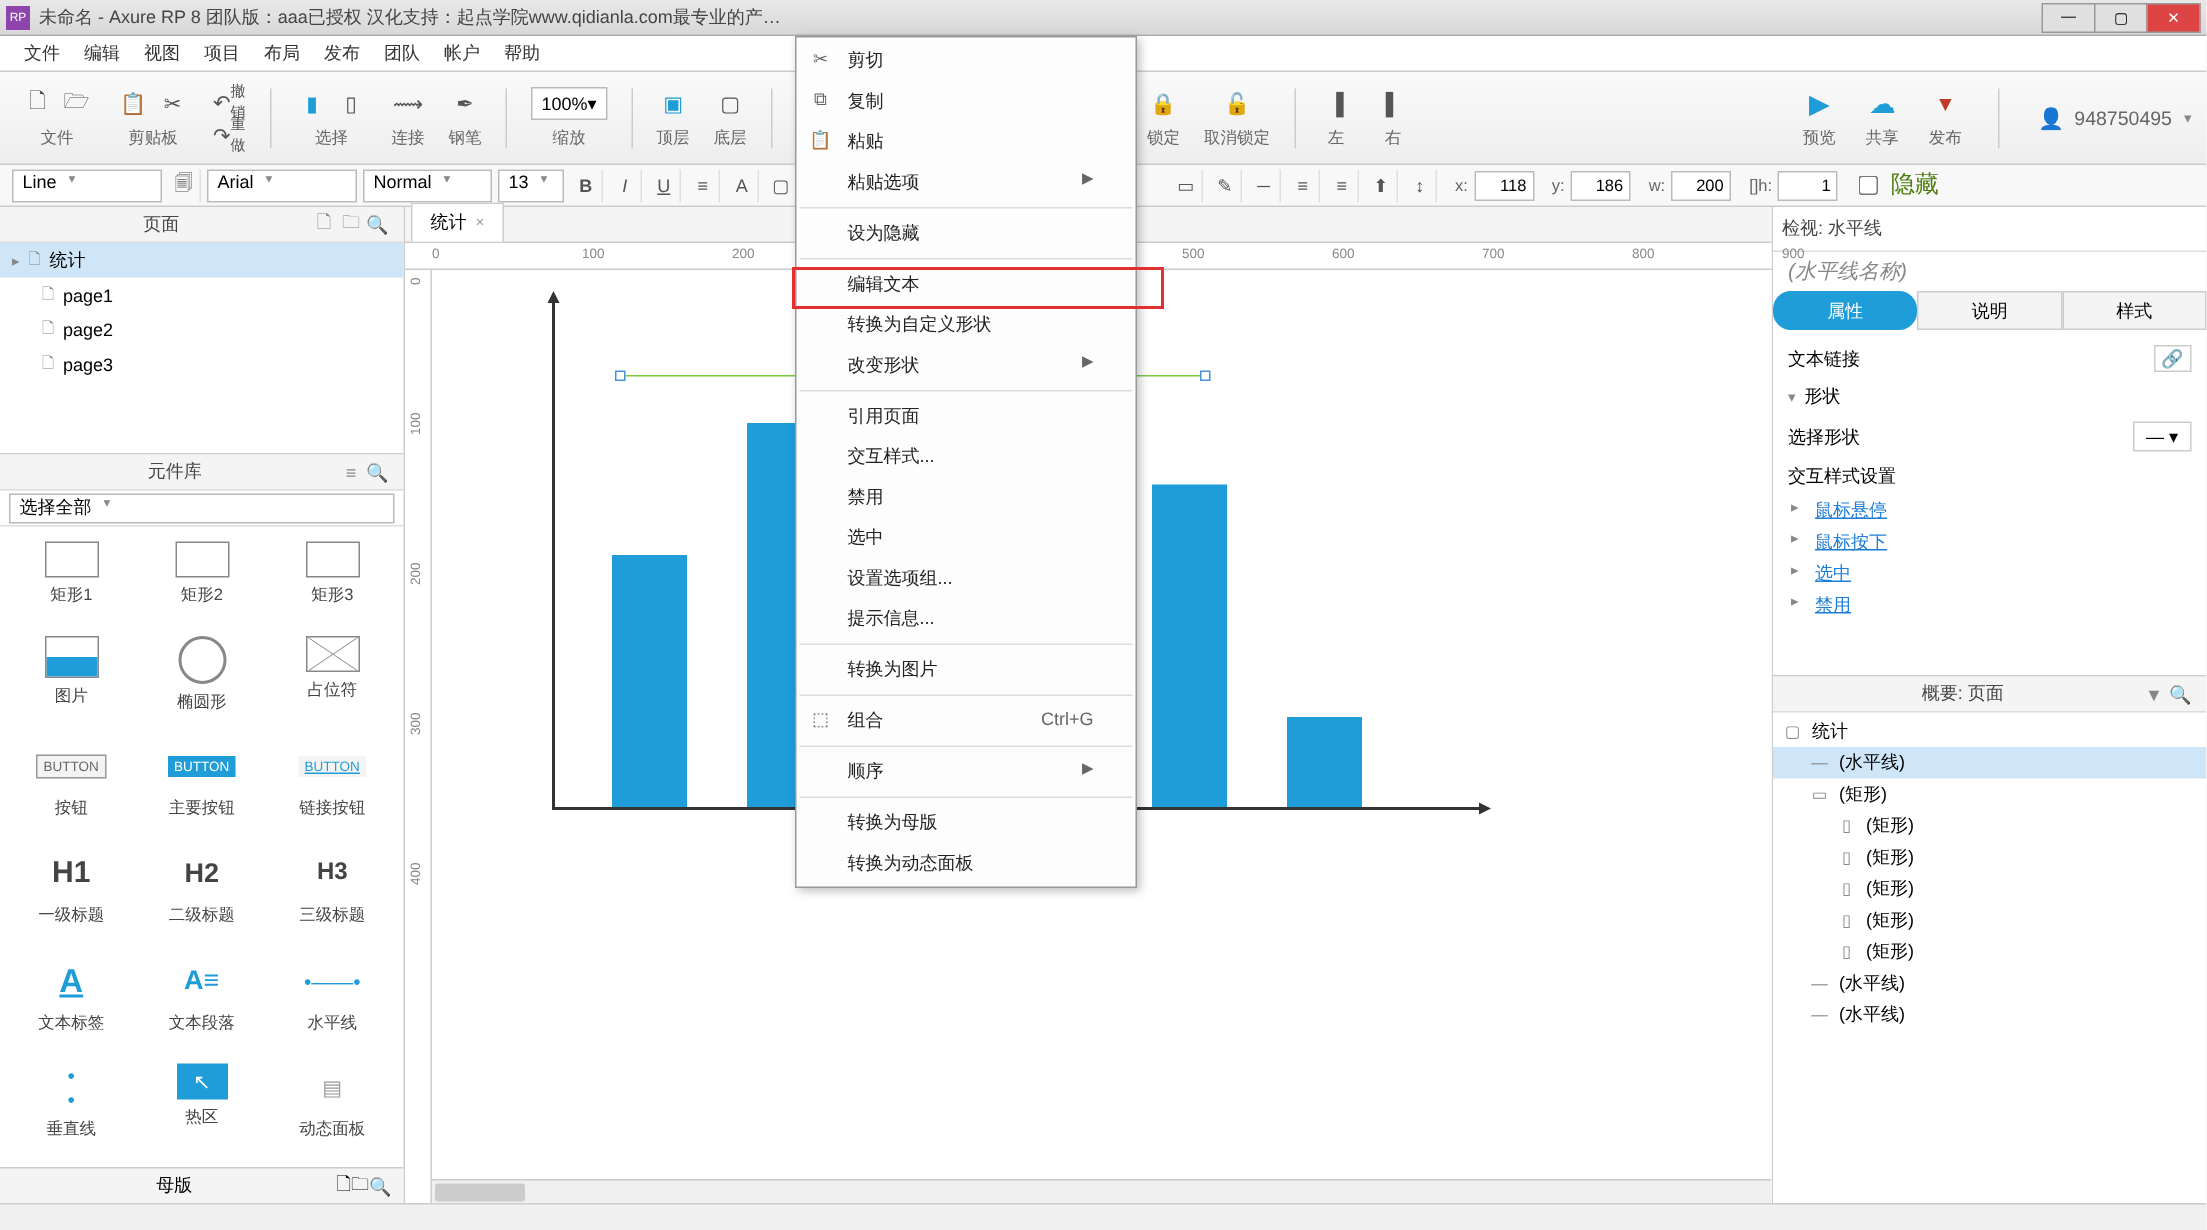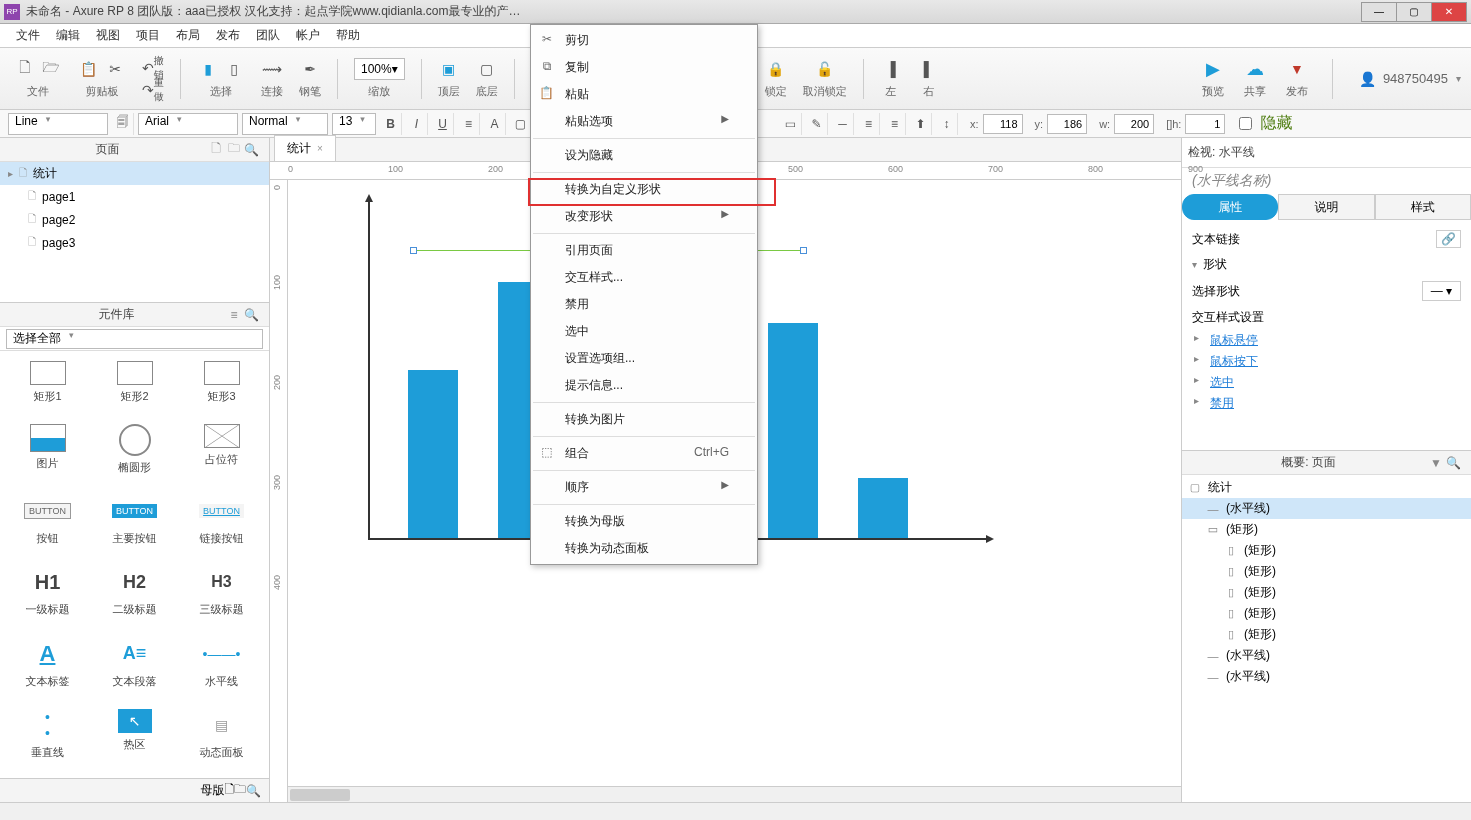--- a/index.html
+++ b/index.html
@@ -426,21 +426,21 @@
             <div class="widget-icon" style="background:#1e9dd8;width:34px;height:24px;color:#fff">↖</div>
             <span>热区</span>
           </div>
           <div class="widget-item">
             <div class="widget-icon" style="color:#999">▤</div>
             <span>动态面板</span>
           </div>
         </div>
     </div>
     <div class="bottom-header">
-      <span style="flex:1;text-align:right">母版</span>
+      <span style="flex:1;text-align:center">母版</span>
       <span class="phdr-icon">🗋</span>
       <span class="phdr-icon">🗀</span>
       <span class="phdr-icon">🔍</span>
     </div>
   </div>
 
   <div class="canvas-area">
     <div class="tabs">
       <div class="tab">
         <span>统计</span>
@@ -592,20 +592,23 @@
     <div class="ctx-item">
       <span>粘贴选项</span>
       <span class="arrow">▶</span>
     </div>
     <div class="ctx-sep"></div>
     <div class="ctx-item">
       <span>设为隐藏</span>
     </div>
     <div class="ctx-sep"></div>
     <div class="ctx-item">
+      <span>编辑文本</span>
+    </div>
+    <div class="ctx-item">
       <span>转换为自定义形状</span>
     </div>
     <div class="ctx-item">
       <span>改变形状</span>
       <span class="arrow">▶</span>
     </div>
     <div class="ctx-sep"></div>
     <div class="ctx-item">
       <span>引用页面</span>
     </div>

